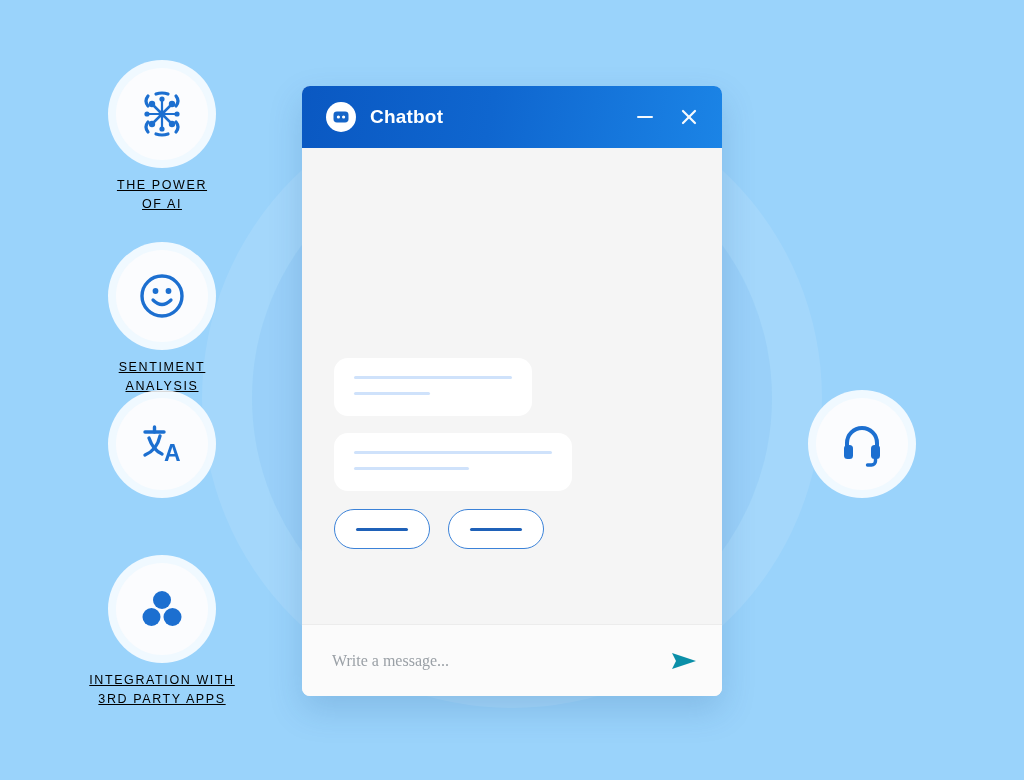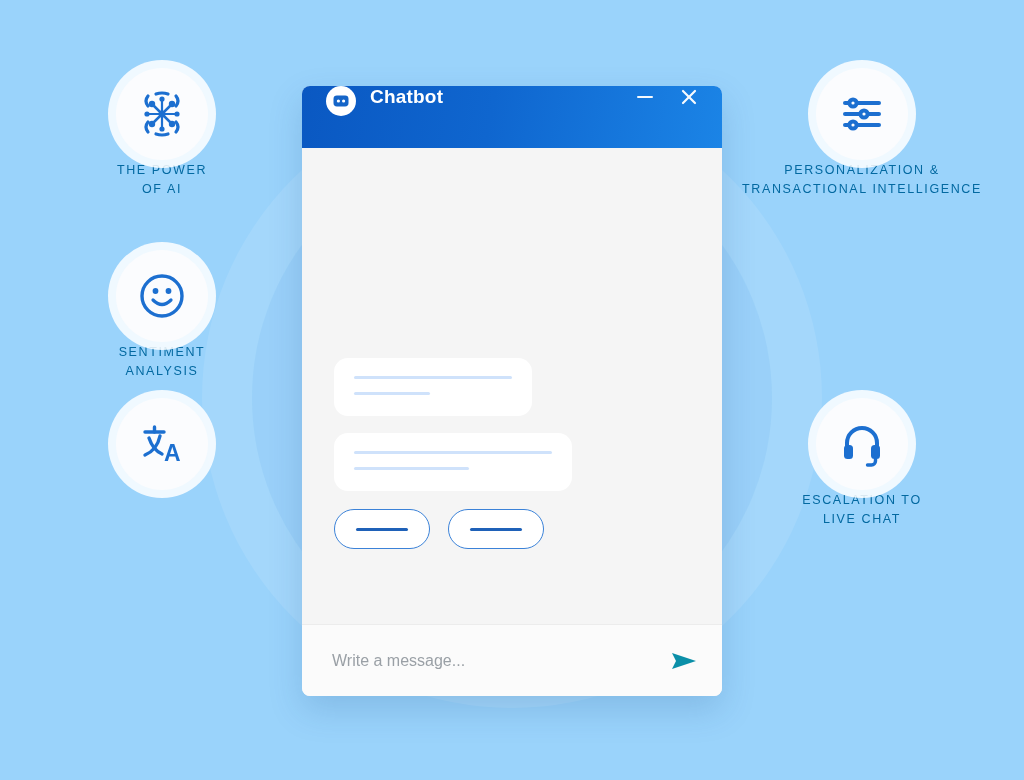--- a/index.html
+++ b/index.html
@@ -74,28 +74,29 @@
     background: #fbfcfe;
     display: flex;
     align-items: center;
     justify-content: center;
     box-shadow: 0 0 0 7px rgba(255,255,255,0.0),
                 0 0 0 8px rgba(255,255,255,0.85);
   }
   .feature-badge svg { display: block; }
 
   .feature-label {
-    margin-top: 1px;
+    margin-top: 16px;
     font-size: 12.5px;
     line-height: 1.55;
     letter-spacing: 1.6px;
-    color: #0369a1;
+    color: #000000;
     font-weight: 400;
     text-transform: uppercase;
     white-space: pre-line;
+    text-decoration: underline;
   }
 
   
   .row-1 { top: 68px; }
   .row-2 { top: 250px; }
   .row-3 { top: 398px; }
   .row-4 { top: 563px; }
 
   
   #chat-window {
@@ -110,21 +111,21 @@
     display: flex;
     flex-direction: column;
     background: #f5f5f5;
   }
 
   #chat-header {
     height: 62px;
     flex: 0 0 62px;
     background: linear-gradient(100deg, #0a58c2 0%, #0f66cf 45%, #1b84e6 100%);
     display: flex;
-    align-items: flex-start;
+    align-items: center;
     padding: 0 22px 0 24px;
     box-sizing: border-box;
   }
   #bot-avatar {
     width: 30px;
     height: 30px;
     border-radius: 50%;
     background: #ffffff;
     display: flex;
     align-items: center;
@@ -210,21 +211,21 @@
     display: flex;
     align-items: center;
     padding: 0 24px 0 28px;
     box-sizing: border-box;
   }
   #message-input {
     flex: 1 1 auto;
     border: none;
     outline: none;
     background: transparent;
-    font-family: Liberation Sans, sans-serif;
+    font-family: Liberation Serif, serif;
     font-size: 16px;
     color: #3c3c3c;
   }
   #message-input::placeholder {
     color: #9aa0a6;
   }
   #send-button {
     flex: 0 0 auto;
     margin-left: 14px;
     cursor: pointer;
@@ -293,60 +294,53 @@
               <path d="M18.5 9 V14"></path>
               <path d="M24 18 q-3 14 -15 19"></path>
               <path d="M13 20 q4 12 13 16"></path>
             </g>
             <text x="28" y="43" font-family="Liberation Sans, sans-serif" font-size="23" font-weight="bold" fill="#1c6fd0">A</text>
           </svg>
         </span>
       </div>
     </div>
 
-
-  </div>
-
-  <div class="feature-col col-right">
-
-    <div class="feature row-1">
+    <div class="feature row-4">
       <div class="feature-badge">
         <span>
           <svg width="50" height="50" viewBox="0 0 50 50">
-            <g stroke="#1c6fd0" stroke-width="4" stroke-linecap="round">
-              <line x1="8" y1="14" x2="42" y2="14"></line>
-              <line x1="8" y1="25" x2="42" y2="25"></line>
-              <line x1="8" y1="36" x2="42" y2="36"></line>
-            </g>
-            <g fill="#ffffff" stroke="#1c6fd0" stroke-width="4">
-              <circle cx="16" cy="14" r="3.6"></circle>
-              <circle cx="27" cy="25" r="3.6"></circle>
-              <circle cx="16" cy="36" r="3.6"></circle>
+            <g fill="#1c6fd0">
+              <circle cx="25" cy="16" r="9"></circle>
+              <circle cx="14.5" cy="33" r="9"></circle>
+              <circle cx="35.5" cy="33" r="9"></circle>
             </g>
           </svg>
         </span>
       </div>
-      <div class="feature-label">PERSONALIZATION &amp;
-TRANSACTIONAL INTELLIGENCE</div>
-    </div>
+      <div class="feature-label">INTEGRATION WITH
+3RD PARTY APPS</div>
+    </div>
+
+  </div>
+
+  <div class="feature-col col-right">
+
 
 
     <div class="feature row-3">
       <div class="feature-badge">
         <span>
           <svg width="50" height="50" viewBox="0 0 50 50">
             <path d="M10 30 V24 a15 15 0 0 1 30 0 V30" fill="none" stroke="#1c6fd0" stroke-width="4" stroke-linecap="round"></path>
             <rect x="7" y="26" width="9" height="14" rx="3.5" fill="#1c6fd0"></rect>
             <rect x="34" y="26" width="9" height="14" rx="3.5" fill="#1c6fd0"></rect>
             <path d="M38.5 40 v2 a4 4 0 0 1 -4 4 h-4" fill="none" stroke="#1c6fd0" stroke-width="3.4" stroke-linecap="round"></path>
           </svg>
         </span>
       </div>
-      <div class="feature-label">ESCALATION TO
-LIVE CHAT</div>
     </div>
 
 
   </div>
 
   <div id="chat-window">
 
     <div id="chat-header">
       <div id="bot-avatar">
         <svg width="20" height="20" viewBox="0 0 20 20">

